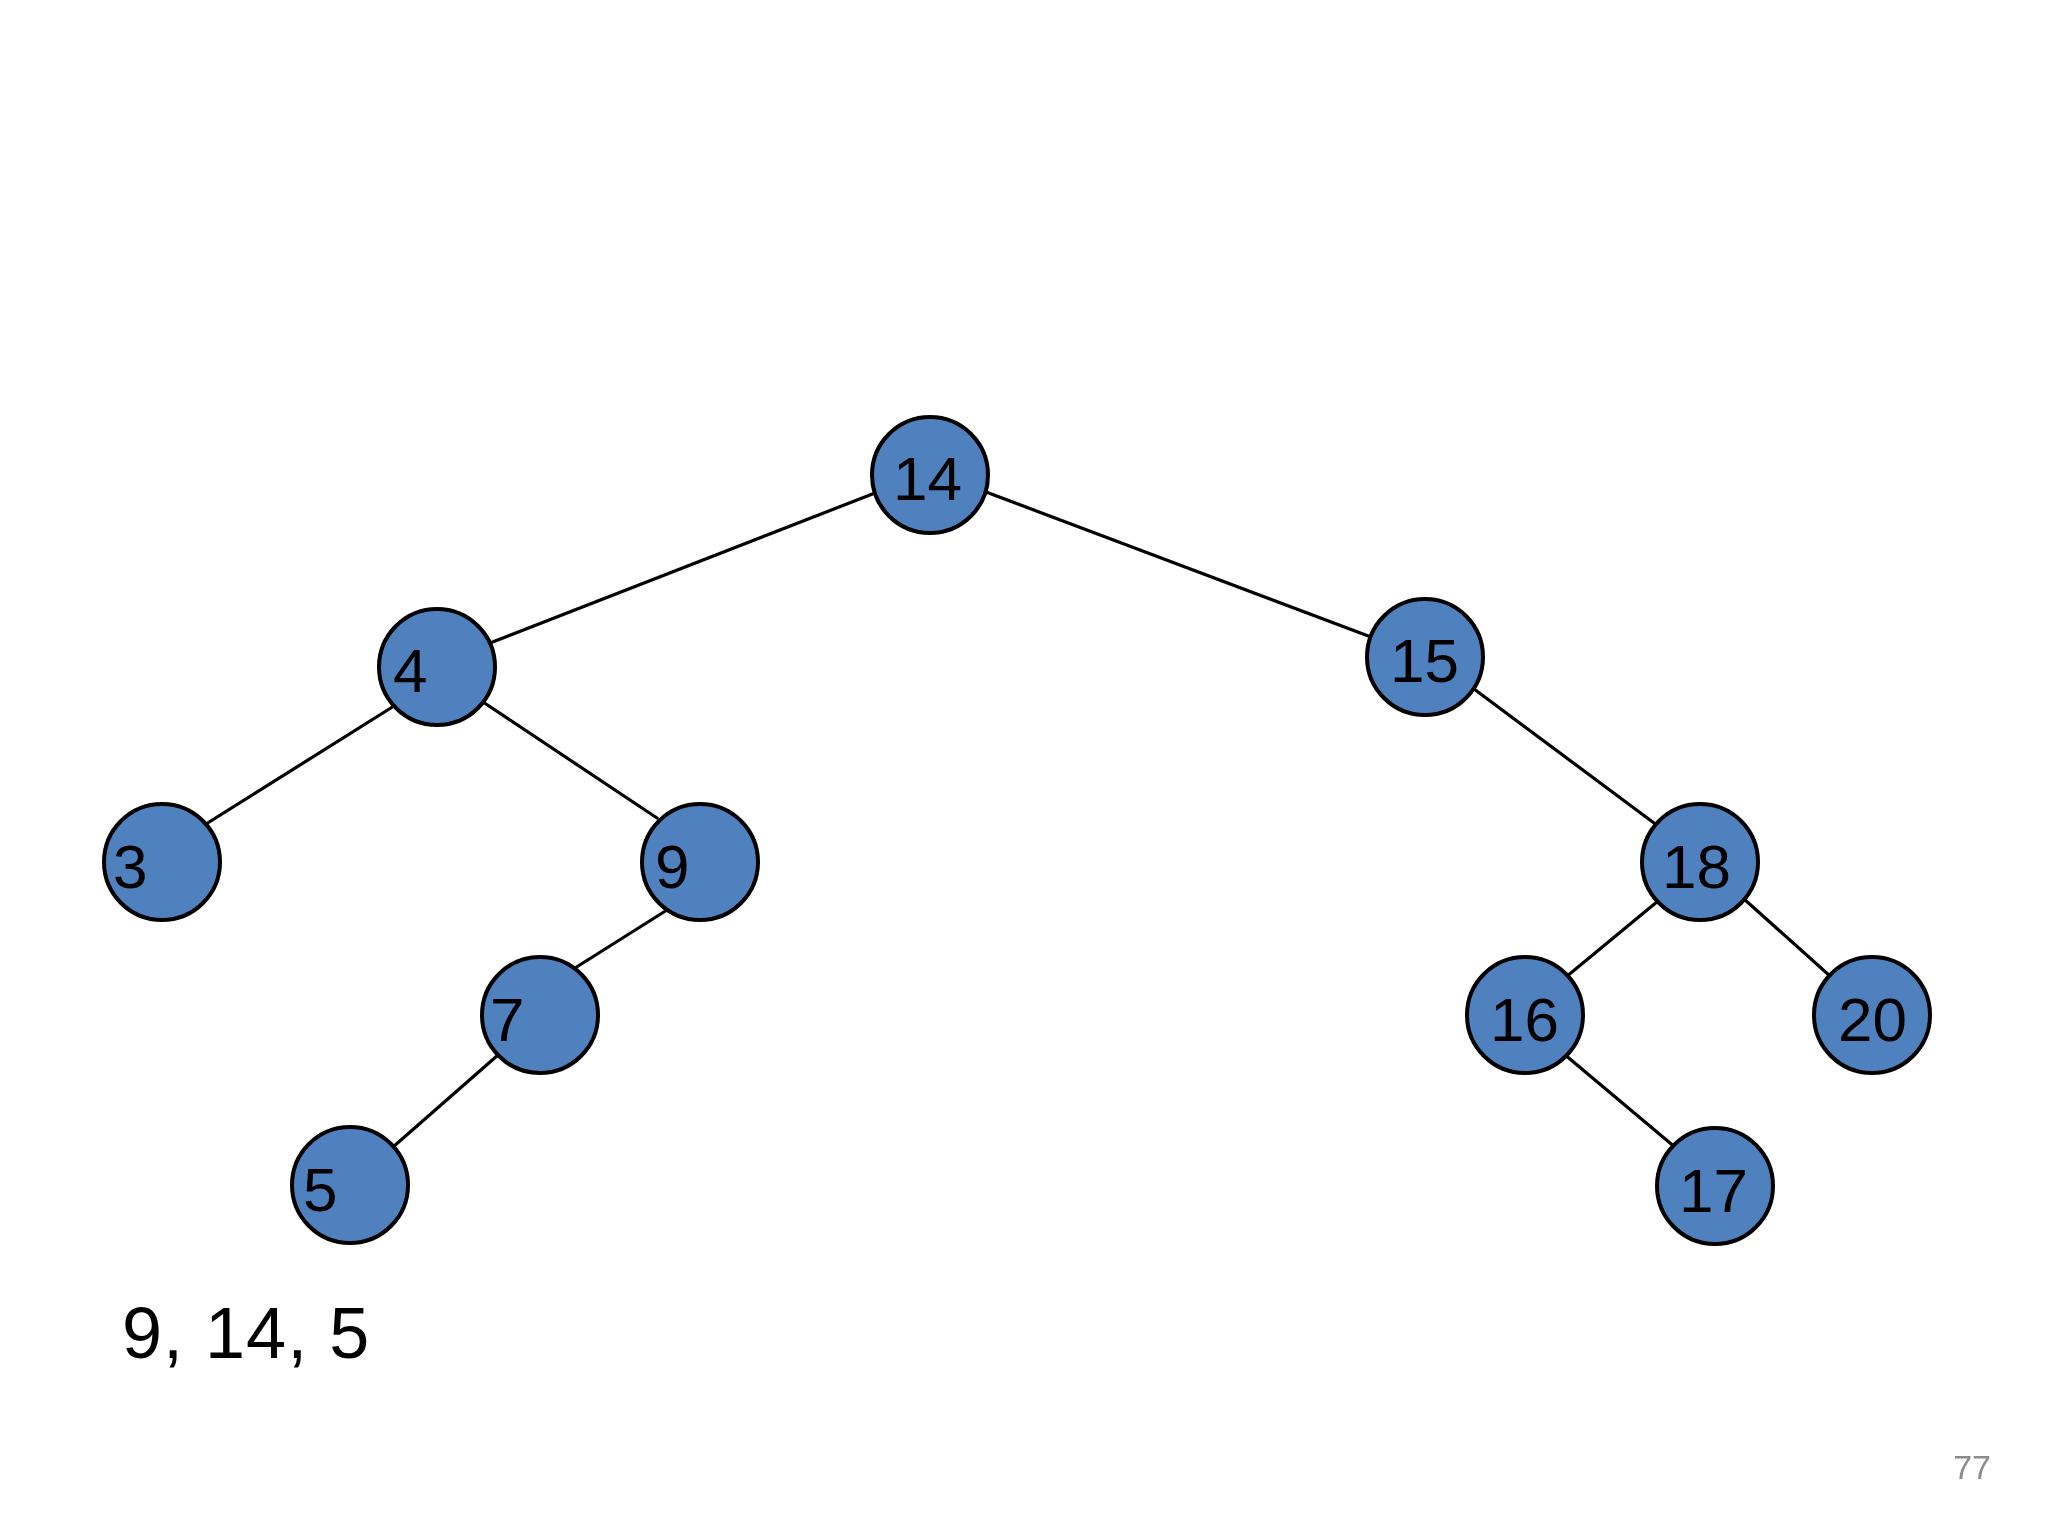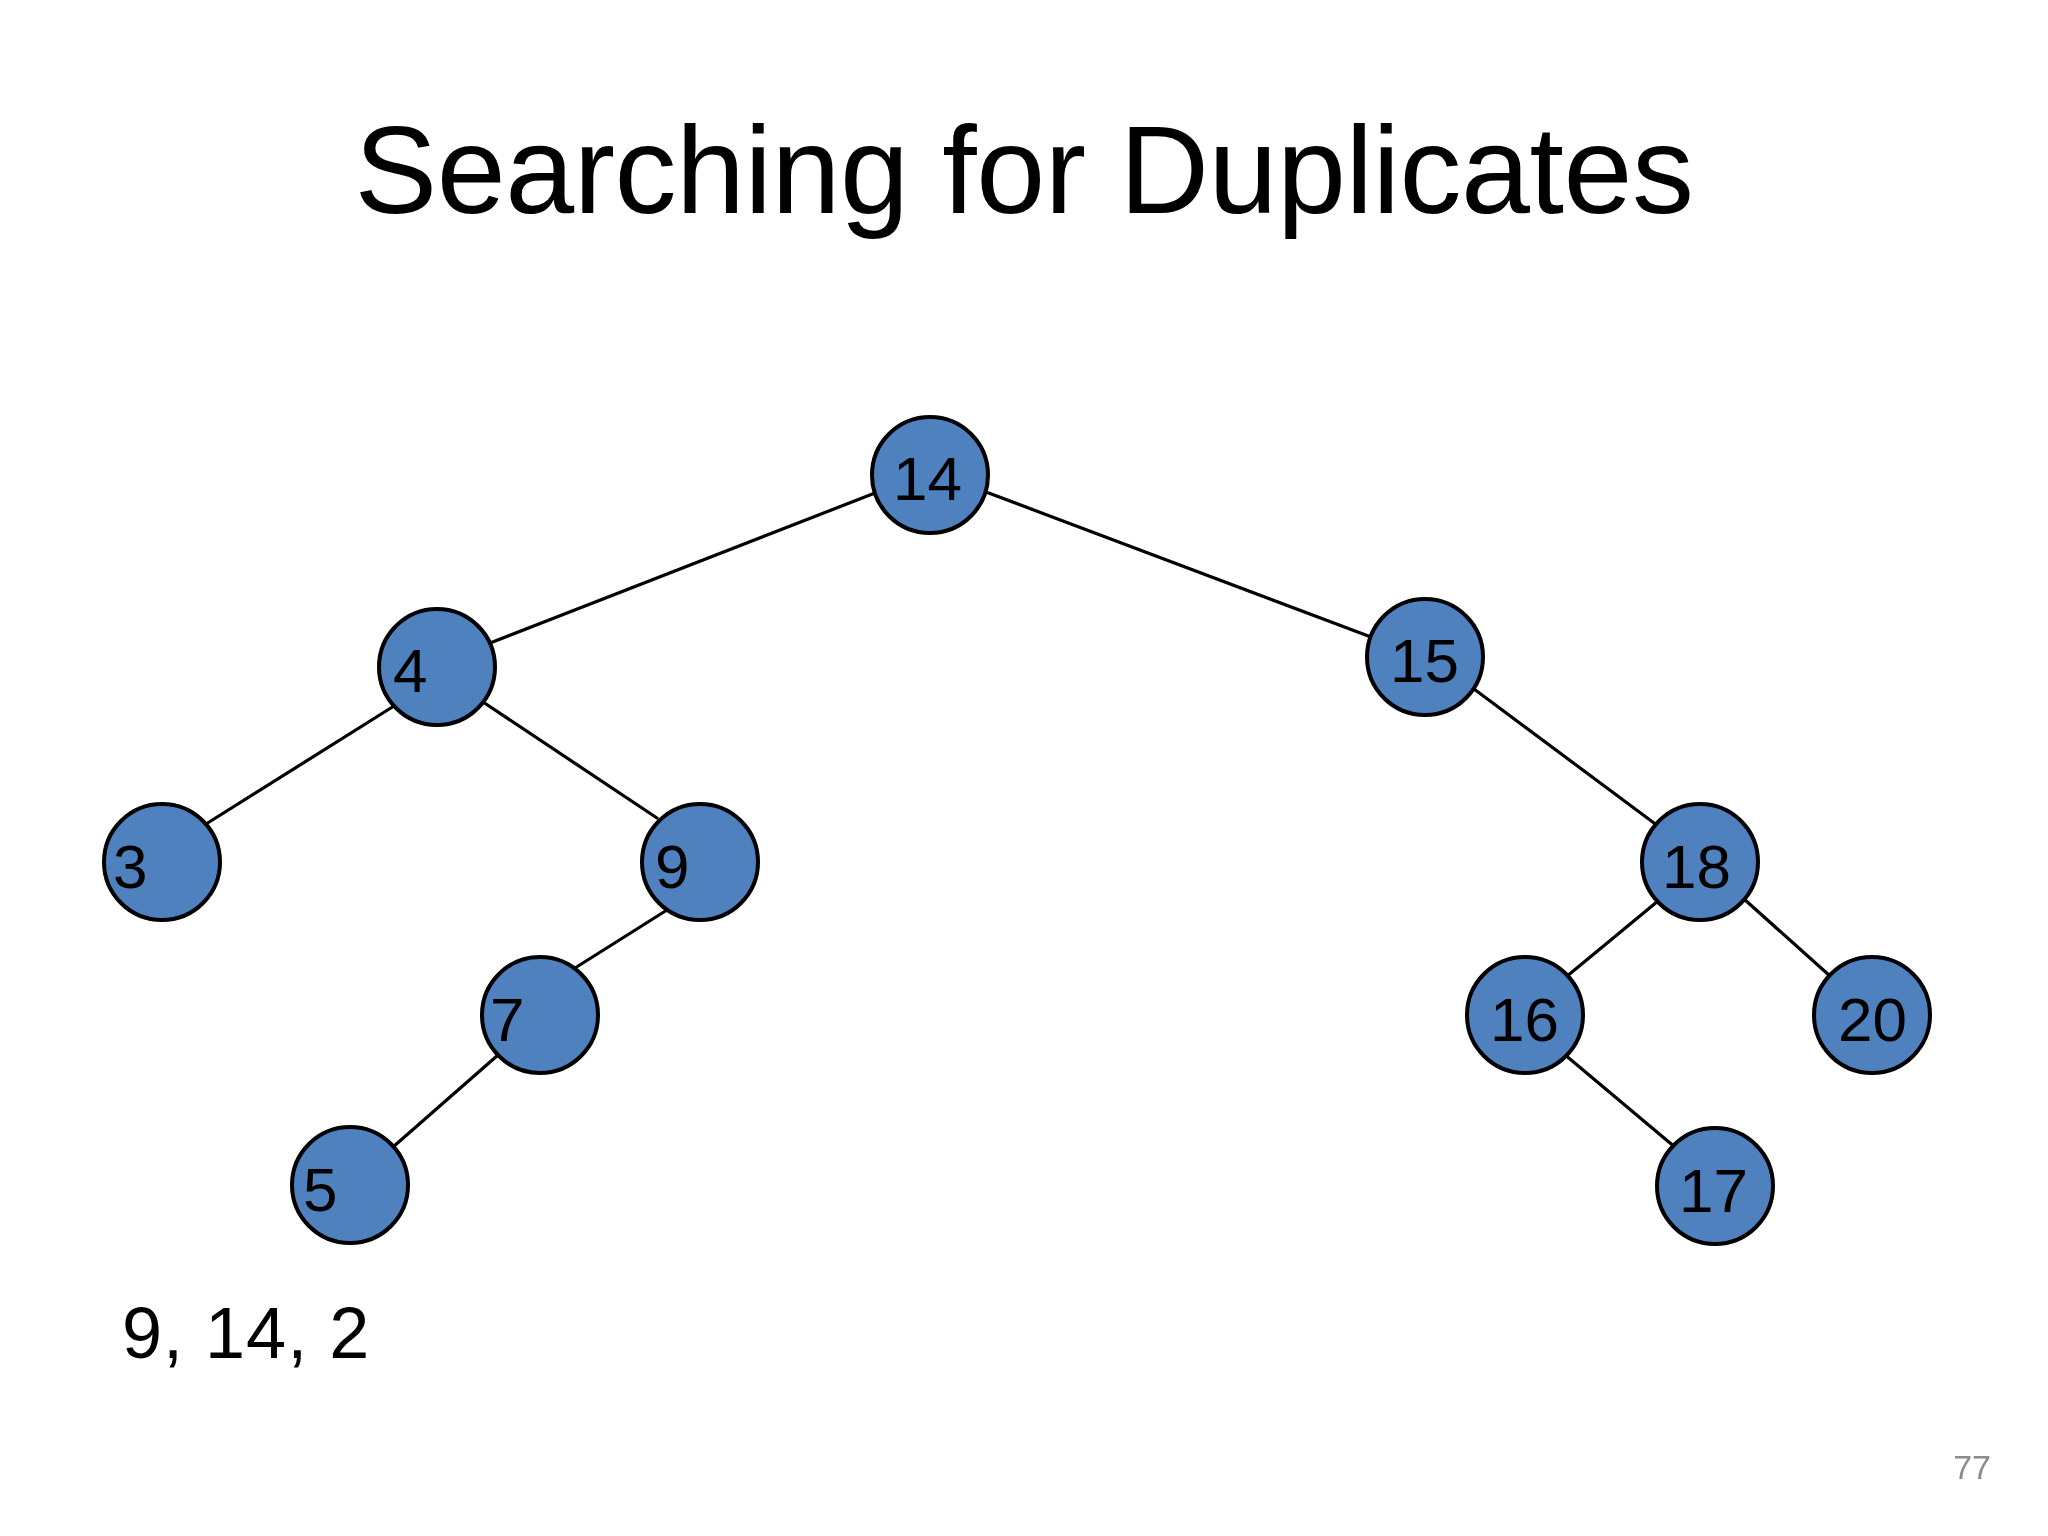--- a/index.html
+++ b/index.html
@@ -80,21 +80,20 @@
     font-size: 34px;
     color: #8c8c8c;
     white-space: nowrap;
   }
 </style>
 </head>
 <body>
 
 <div id="slide">
 
-  <div id="slide-title">Searching for Duplicates</div>
 
   <svg id="tree-svg" viewBox="0 0 2048 1536" xmlns="http://www.w3.org/2000/svg">
     <g id="edges-group">
         <line class="tree-edge" x1="875" y1="493" x2="490" y2="643" stroke="#000000"></line>
         <line class="tree-edge" x1="986" y1="492" x2="1371" y2="637" stroke="#000000"></line>
         <line class="tree-edge" x1="394" y1="706" x2="206" y2="824" stroke="#000000"></line>
         <line class="tree-edge" x1="483" y1="702" x2="657" y2="818" stroke="#000000"></line>
         <line class="tree-edge" x1="667" y1="910" x2="575" y2="968" stroke="#000000"></line>
         <line class="tree-edge" x1="498" y1="1055" x2="393" y2="1147" stroke="#000000"></line>
         <line class="tree-edge" x1="1474" y1="689" x2="1654" y2="823" stroke="#000000"></line>
@@ -143,17 +142,17 @@
           <circle class="node-circle" cx="350" cy="1185" r="58" fill="#4e81bd" stroke="#000000"></circle>
           <text class="node-label" x="303" y="1189" fill="#000000">5</text>
         </g>
         <g>
           <circle class="node-circle" cx="1715" cy="1186" r="58" fill="#4e81bd" stroke="#000000"></circle>
           <text class="node-label" x="1679" y="1190" fill="#000000">17</text>
         </g>
       </g>
   </svg>
 
-  <div id="sequence-caption">9, 14, 2</div>
+  <div id="sequence-caption">9, 14, 5</div>
 
   <div id="page-number">77</div>
 
 </div>
 
 </body></html>

